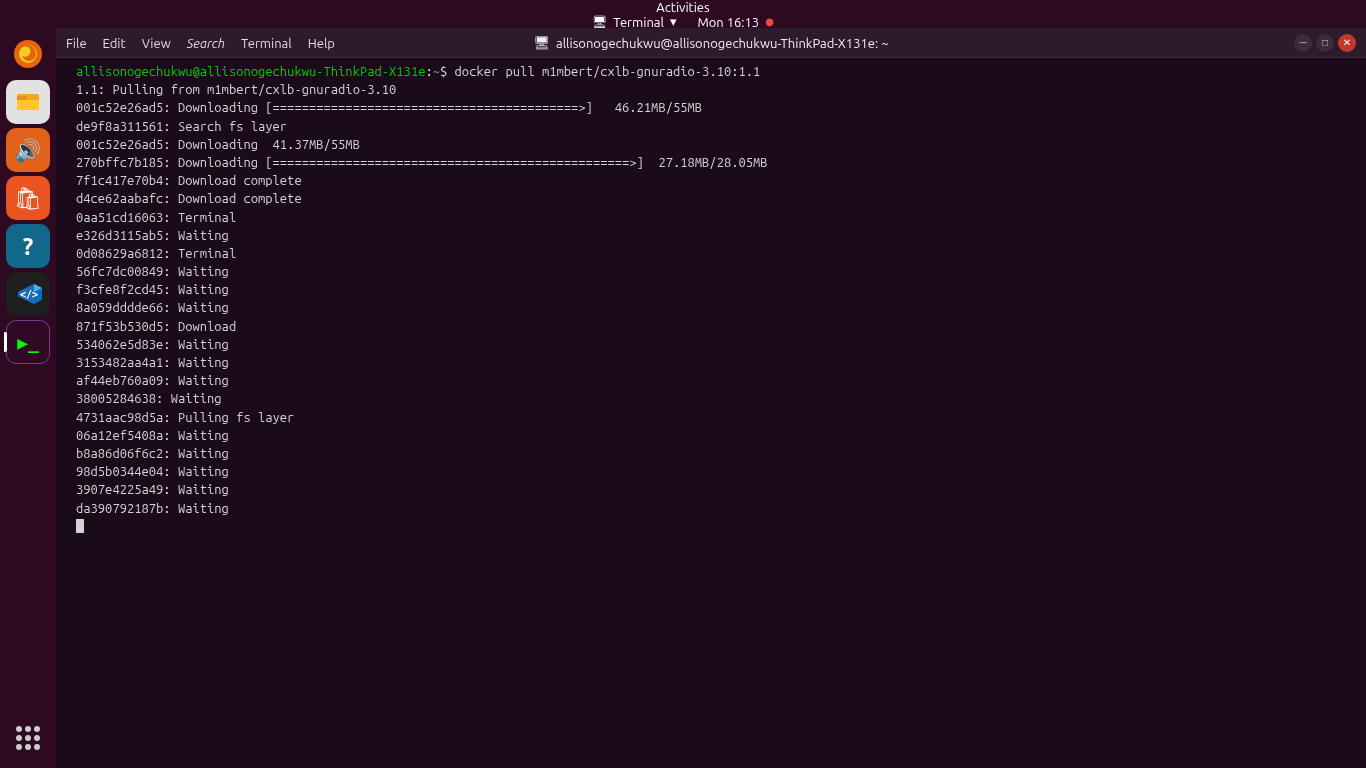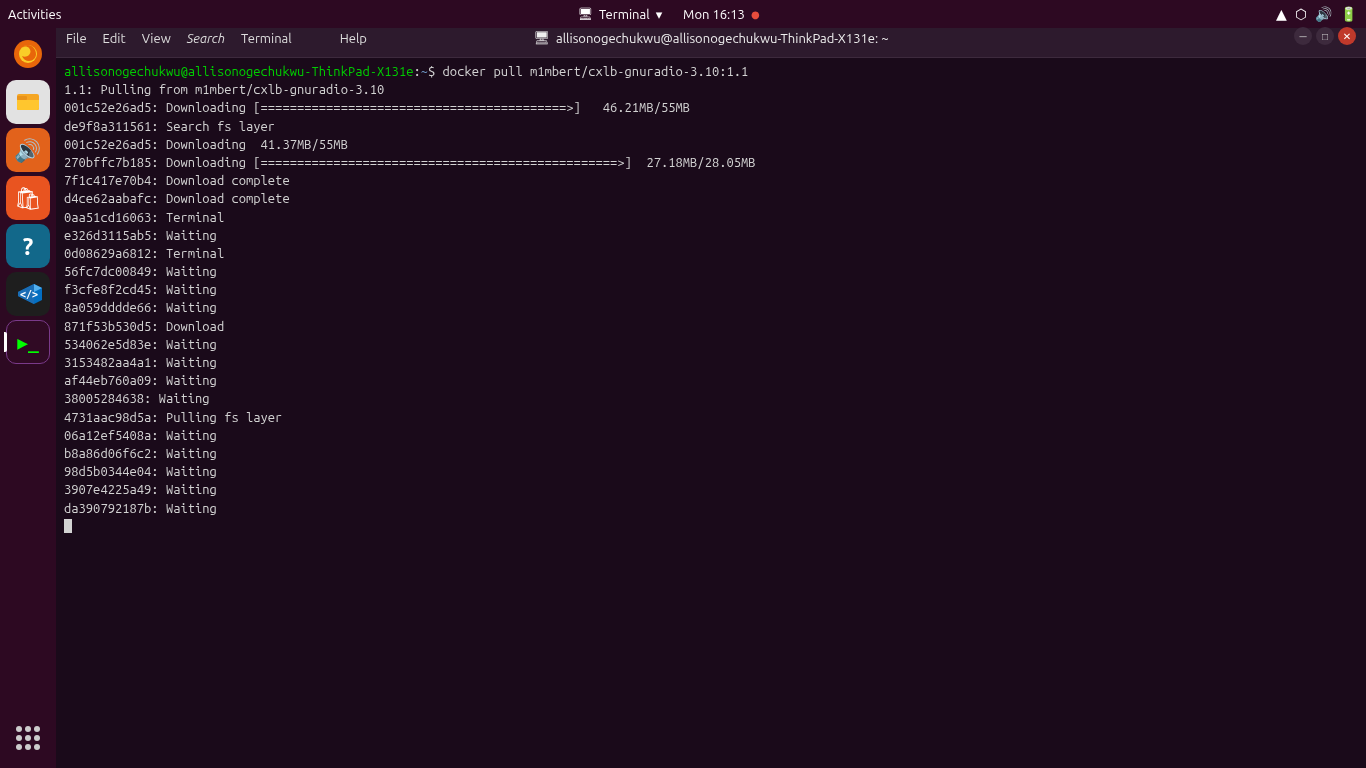--- a/index.html
+++ b/index.html
@@ -9,20 +9,21 @@
     #top-bar {
       width: 100%;
       height: 28px;
       background: #2d0922;
       display: flex;
       align-items: center;
       justify-content: space-between;
       padding: 0 8px;
       color: #fff;
       font-size: 13px;
+      flex-direction: column;
     }
     #top-bar-left { display: flex; align-items: center; gap: 6px; }
     #top-bar-center { display: flex; align-items: center; gap: 6px; }
     #top-bar-right { display: flex; align-items: center; gap: 8px; }
 
     
     #sidebar {
       position: absolute;
       left: 0;
       top: 28px;
@@ -75,23 +76,23 @@
       display: flex;
       flex-direction: column;
     }
 
     
     #terminal-titlebar {
       width: 100%;
       height: 30px;
       background: #2d1a2d;
       display: flex;
-      align-items: flex-end;
+      align-items: center;
       justify-content: space-between;
-      padding: 12px 10px;
+      padding: 3px 10px;
       border-bottom: 1px solid #3d2a3d;
     }
 
     #terminal-titlebar-menu {
       display: flex;
       align-items: center;
       gap: 16px;
       font-size: 13px;
       color: #ddd;
     }
@@ -124,21 +125,21 @@
       justify-content: center;
       font-size: 10px;
     }
     .win-btn.minimize { background: #3d2a3d; color: #ccc; }
     .win-btn.maximize { background: #3d2a3d; color: #ccc; }
     .win-btn.close { background: #c0392b; color: #fff; }
 
     
     #terminal-content {
       flex: 1;
-      padding: 4px 8px;
+      padding: 4px 20px;
       font-family: 'Ubuntu Mono', 'DejaVu Sans Mono', 'Courier New', monospace;
       font-size: 13px;
       color: #d3d3d3;
       line-height: 1.4;
       overflow: hidden;
       background: #1a0a1a;
     }
 
     .term-line { white-space: pre; }
     .term-green { color: #00cc00; }
@@ -268,21 +269,21 @@
 
 <div id="terminal-window">
 
   <div id="terminal-titlebar">
     <div id="terminal-titlebar-menu">
       <span style="cursor:pointer;">File</span>
       <span style="cursor:pointer;">Edit</span>
       <span style="cursor:pointer;">View</span>
       <span style="cursor:pointer;font-style:italic;">Search</span>
       <span style="cursor:pointer;">Terminal</span>
-      <span style="cursor:pointer;margin-left:32px;">Help</span>
+      <span style="cursor:pointer;">Help</span>
     </div>
     <div id="terminal-titlebar-title">
       <span>🖥</span>
       <span>allisonogechukwu@allisonogechukwu-ThinkPad-X131e: ~</span>
     </div>
     <div id="terminal-titlebar-controls">
       <button class="win-btn minimize">─</button>
       <button class="win-btn maximize">□</button>
       <button class="win-btn close">✕</button>
     </div>

